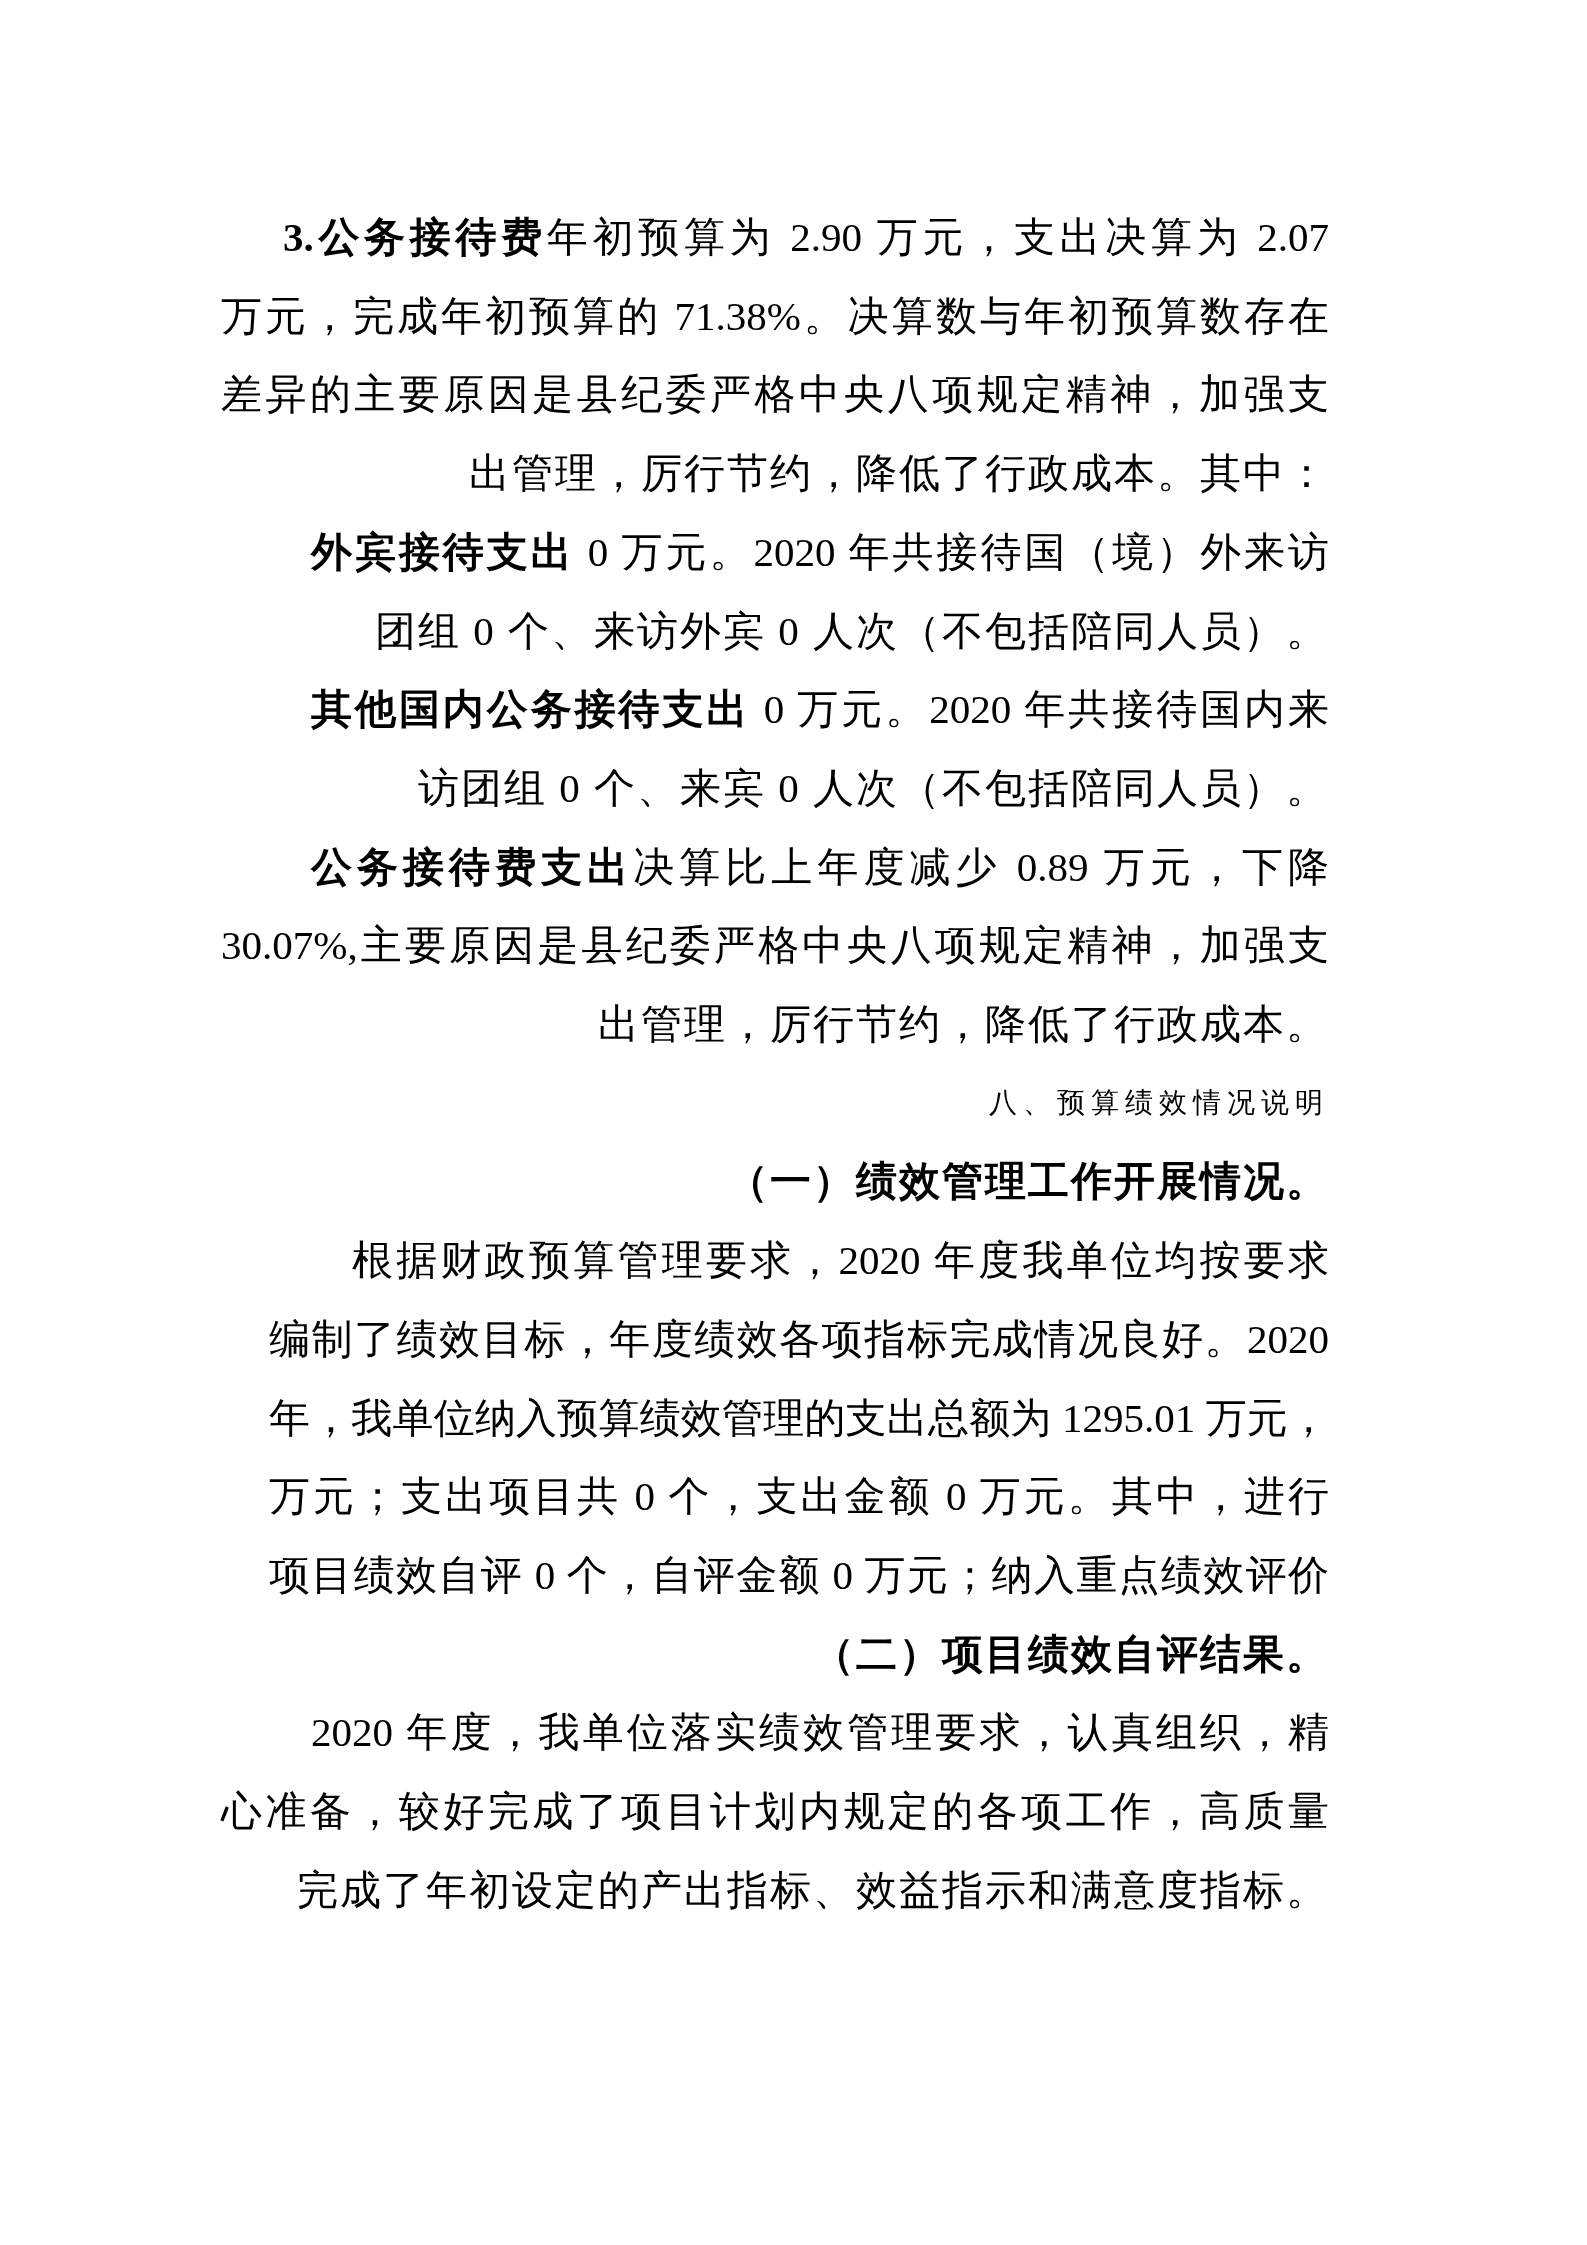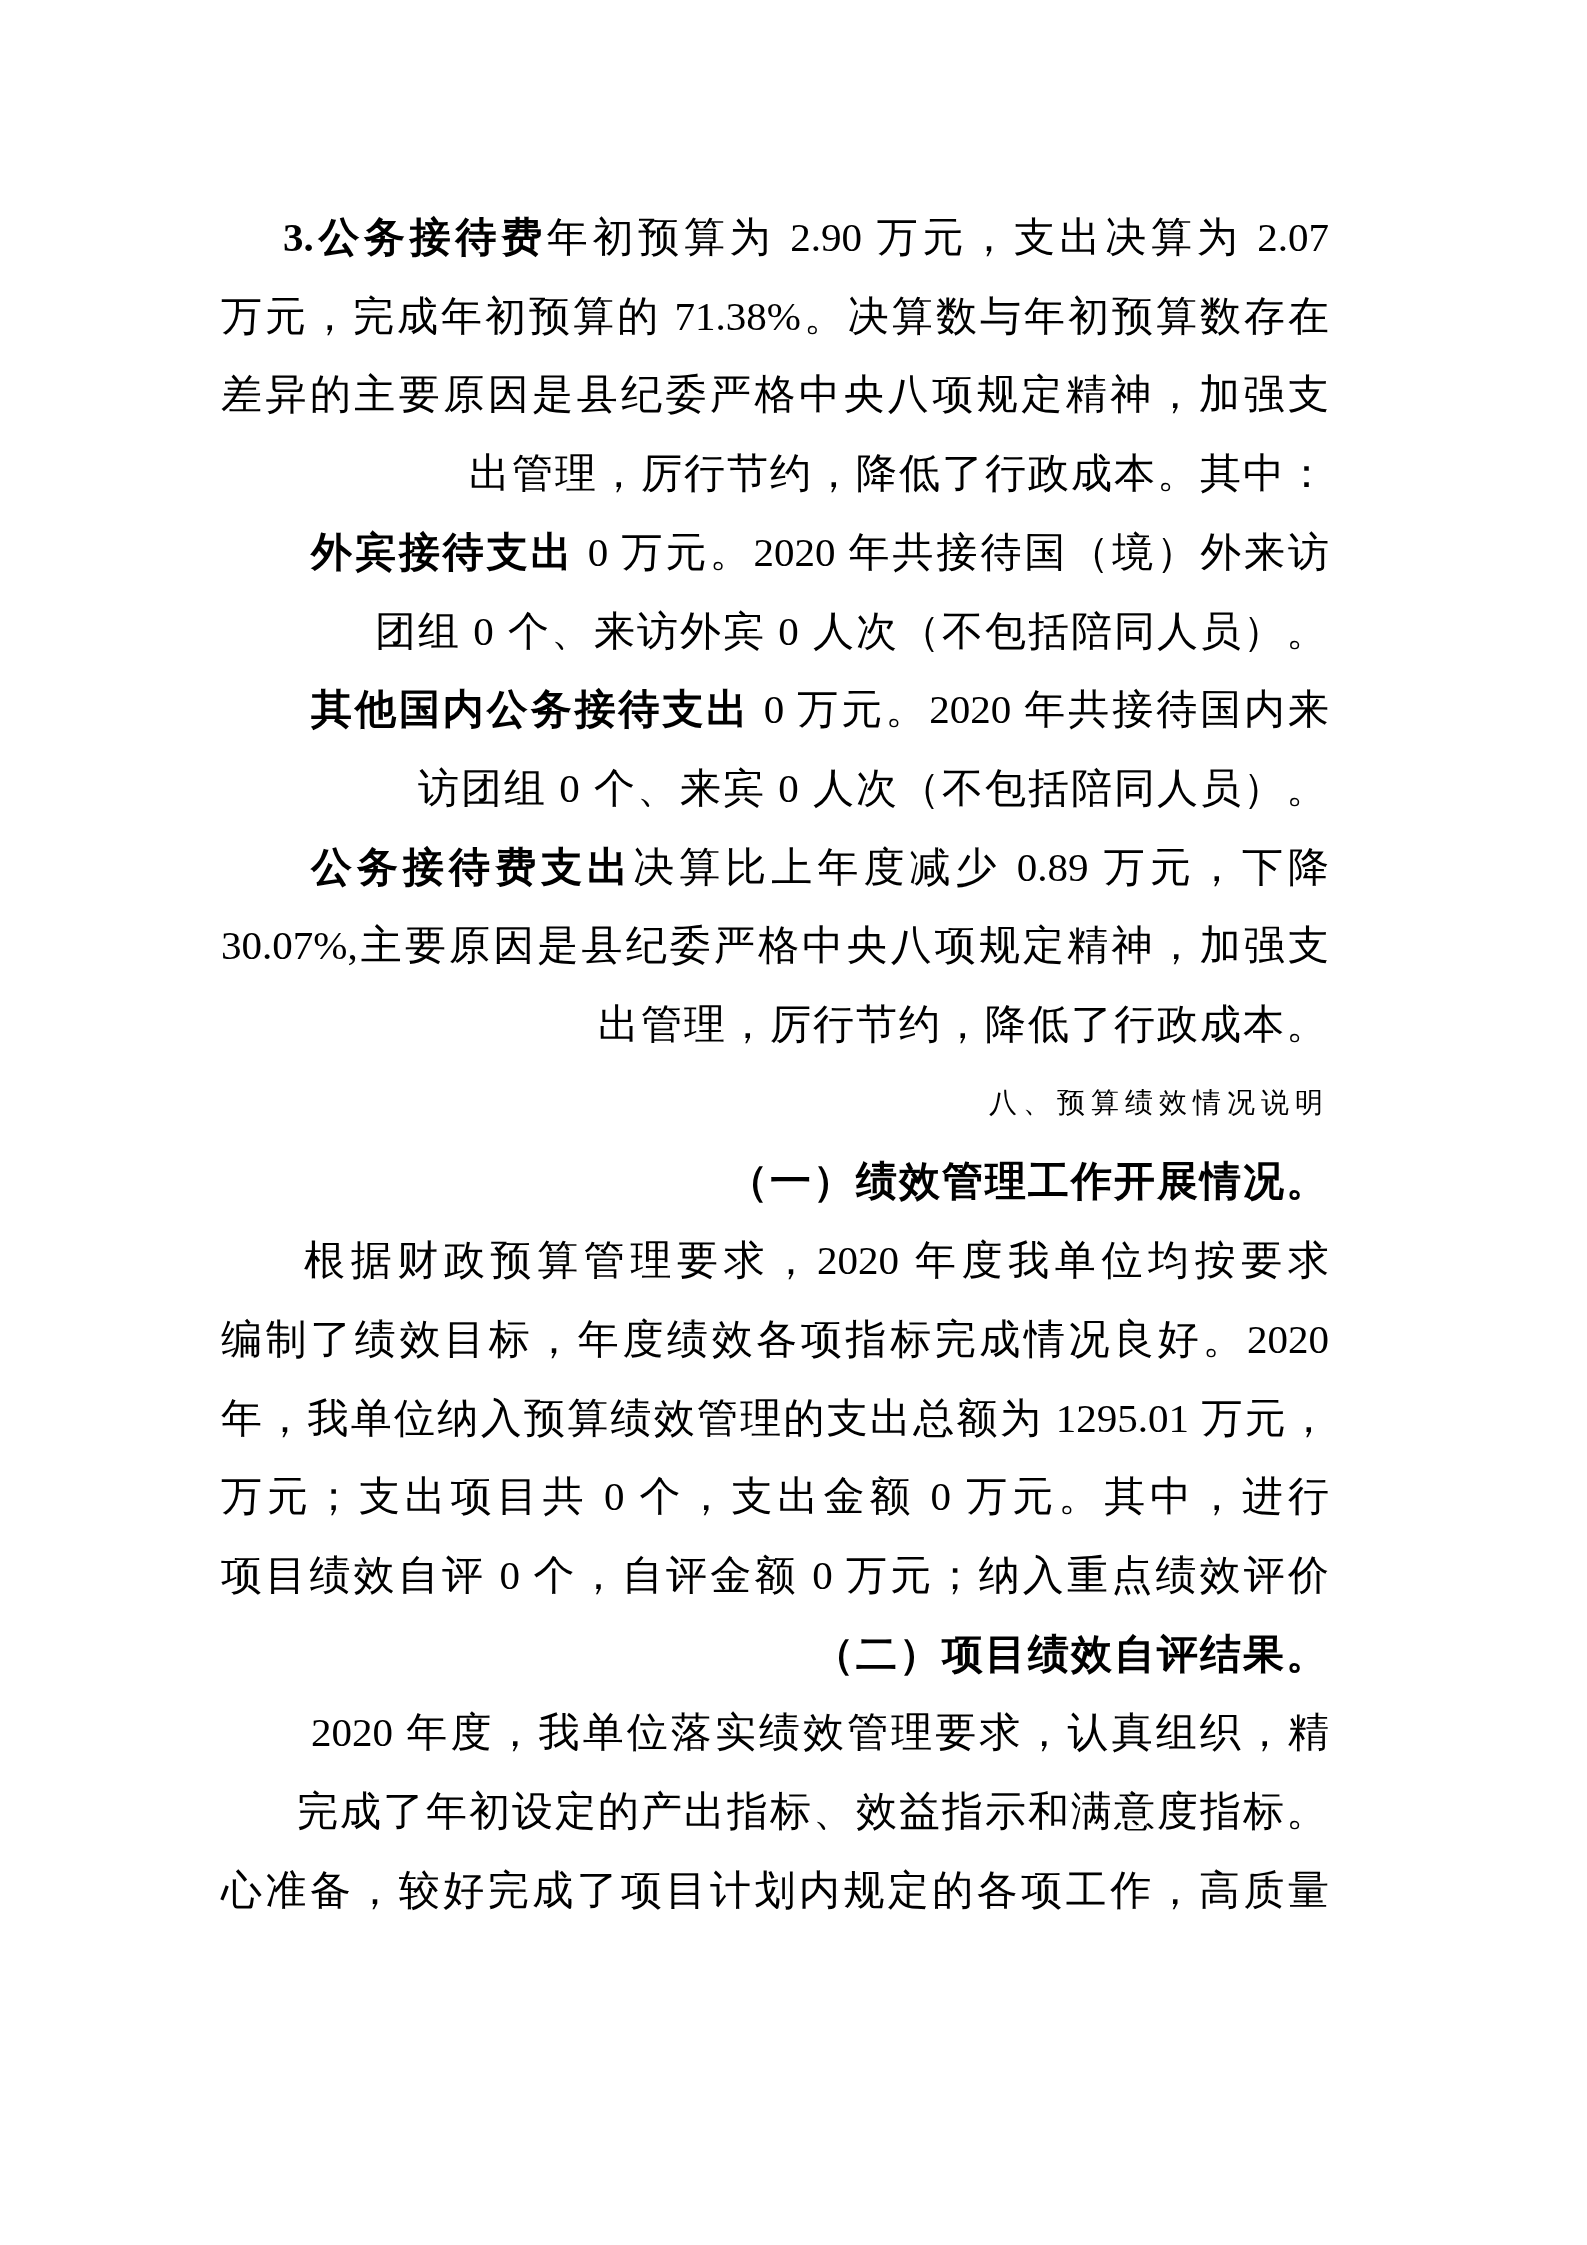--- a/index.html
+++ b/index.html
@@ -28,21 +28,21 @@
   
   .j { text-align: justify; text-align-last: justify; }
   
   .e { text-align: right; letter-spacing: 2px; }
   
   .i1  { text-indent: 62px; }   
   .i2  { text-indent: 90px; }   
   .i14 { text-indent: 83px; }   
   .ih  { text-indent: 55px; }   
   
-  .blk { }
+  .blk { margin-left: 48px; }
   
   .hei {
     font-family: "DejaVu Sans", sans-serif;
     font-size: 28px;
     letter-spacing: 6px;
   }
   .b { font-weight: bold; }
 </style>
 </head>
 <body>
@@ -84,17 +84,17 @@
 
   <p class="line j blk"><span>万元；支出项目共 0 个，支出金额 0 万元。其中，进行</span></p>
 
   <p class="line j blk"><span>项目绩效自评 0 个，自评金额 0 万元；纳入重点绩效评价</span></p>
 
 
   <p class="line e i2"><span class="b">（二）项目绩效自评结果。</span></p>
 
   <p class="line j i2"><span>2020 年度，我单位落实绩效管理要求，认真组织，精</span></p>
 
+  <p class="line j"><span>心准备，较好完成了项目计划内规定的各项工作，高质量</span></p>
+
   <p class="line e"><span>完成了年初设定的产出指标、效益指示和满意度指标。</span></p>
-
-  <p class="line j"><span>心准备，较好完成了项目计划内规定的各项工作，高质量</span></p>
 
 </main>
 
 </body></html>

